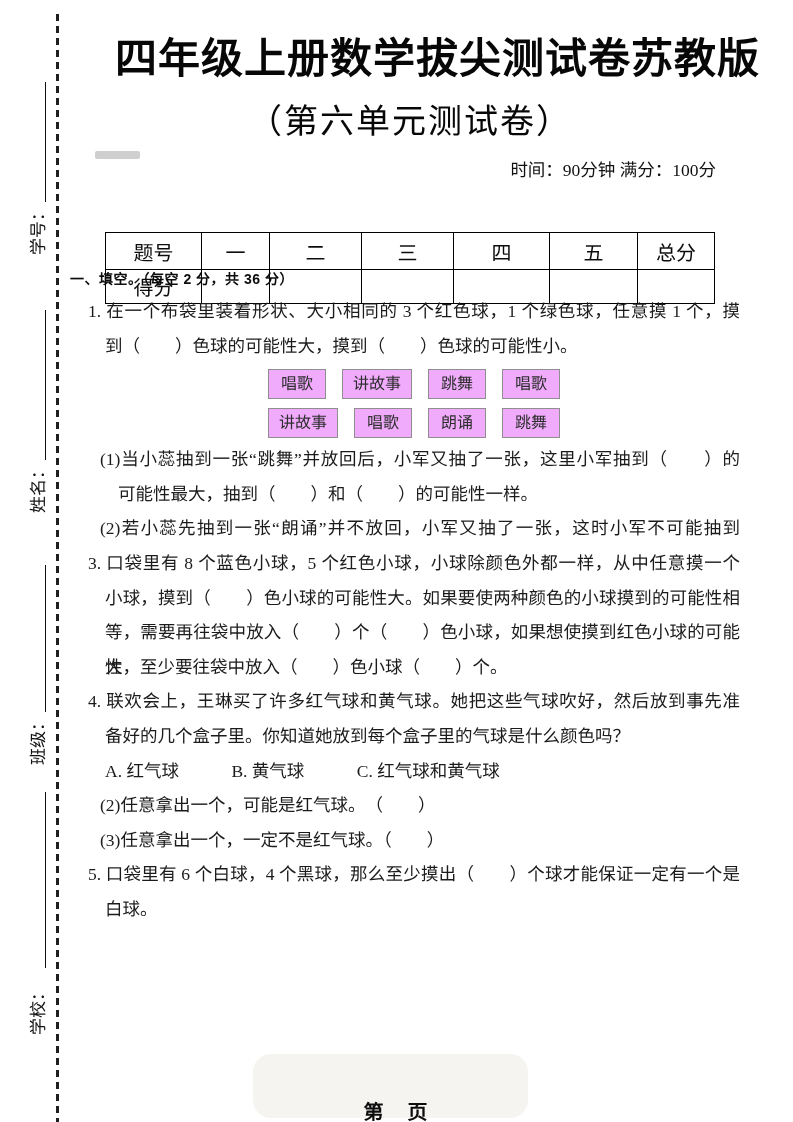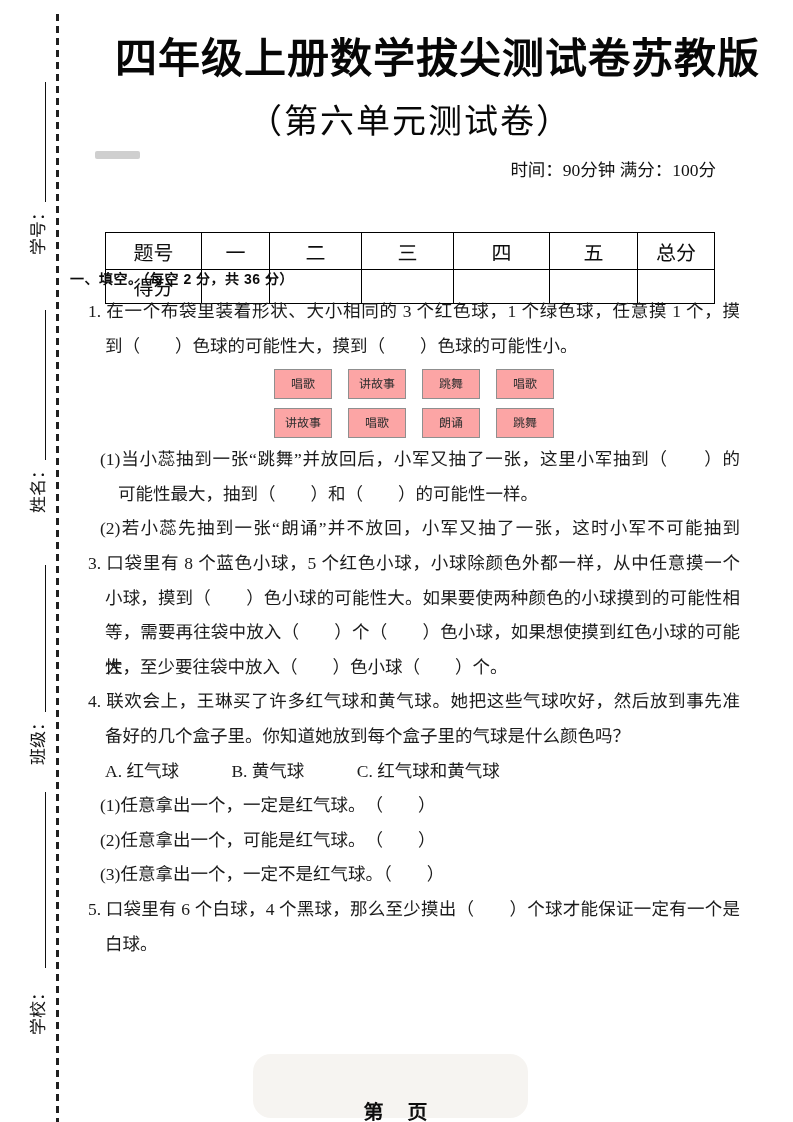--- a/index.html
+++ b/index.html
@@ -81,22 +81,22 @@
   .i-sc{padding-left:30px;}
   .full{text-align:justify;text-align-last:justify;text-justify:inter-character;}
 
   .tagblock{
     height:77px;display:flex;flex-direction:column;
     justify-content:center;align-items:center;gap:9px;
     padding-top:2px;
   }
   .tagrow{display:flex;gap:16px;}
   .tagbox{
-    display:inline-block;border:1px solid #8f8f8f;background:#fca5a5;
-    padding:1px 10px;font-size:12px;line-height:26px;color:#2e2e2e;
+    display:inline-block;border:1px solid #8f8f8f;background:#f0abfc;
+    padding:1px 10px;font-size:16px;line-height:26px;color:#2e2e2e;
     min-width:36px;text-align:center;
   }
   .footer-wash{
     position:absolute;left:253px;top:1054px;width:275px;height:64px;
     background:#f6f4f1;border-radius:18px;
   }
   .footer{
     position:absolute;left:0;top:1080px;width:793px;
     text-align:center;font-size:20px;font-weight:bold;color:#0d0d0d;
     letter-spacing:2px;
@@ -190,21 +190,20 @@
     <div class="ln i-s full">(1)当小蕊抽到一张“跳舞”并放回后，小军又抽了一张，这里小军抽到（　　）的</div>
     <div class="ln i-sc">可能性最大，抽到（　　）和（　　）的可能性一样。</div>
     <div class="ln i-s full">(2)若小蕊先抽到一张“朗诵”并不放回，小军又抽了一张，这时小军不可能抽到</div>
     <div class="ln i-q full">3. 口袋里有 8 个蓝色小球，5 个红色小球，小球除颜色外都一样，从中任意摸一个</div>
     <div class="ln i-qc full">小球，摸到（　　）色小球的可能性大。如果要使两种颜色的小球摸到的可能性相</div>
     <div class="ln i-qc full">等，需要再往袋中放入（　　）个（　　）色小球，如果想使摸到红色小球的可能性</div>
     <div class="ln i-qc">大，至少要往袋中放入（　　）色小球（　　）个。</div>
     <div class="ln i-q full">4. 联欢会上，王琳买了许多红气球和黄气球。她把这些气球吹好，然后放到事先准</div>
     <div class="ln i-qc">备好的几个盒子里。你知道她放到每个盒子里的气球是什么颜色吗？</div>
     <div class="ln i-qc">A. 红气球　　　B. 黄气球　　　C. 红气球和黄气球</div>
-    <div class="ln i-s">(1)任意拿出一个，一定是红气球。　（　　）</div>
     <div class="ln i-s">(2)任意拿出一个，可能是红气球。　（　　）</div>
     <div class="ln i-s">(3)任意拿出一个，一定不是红气球。（　　）</div>
     <div class="ln i-q full">5. 口袋里有 6 个白球，4 个黑球，那么至少摸出（　　）个球才能保证一定有一个是</div>
     <div class="ln i-qc">白球。</div>
   </div>
 
   <div class="footer-wash"></div>
   <div class="footer">第　页</div>
 
 </div>

